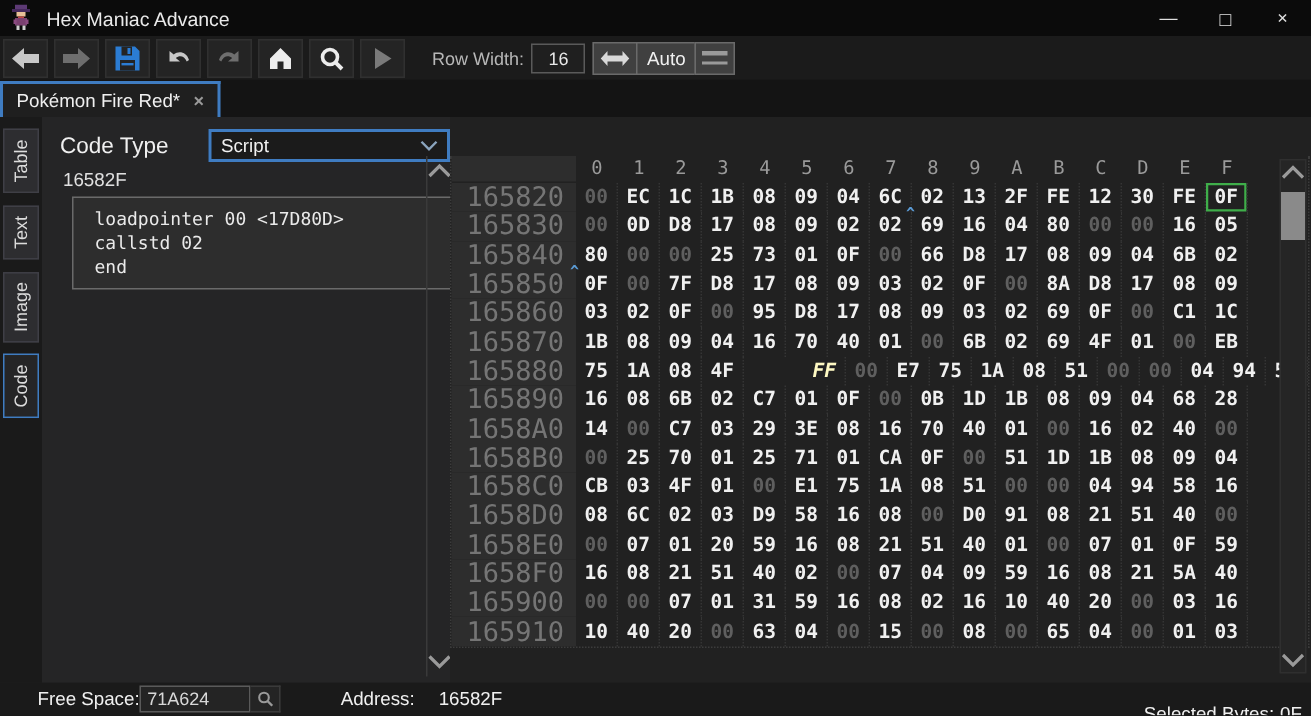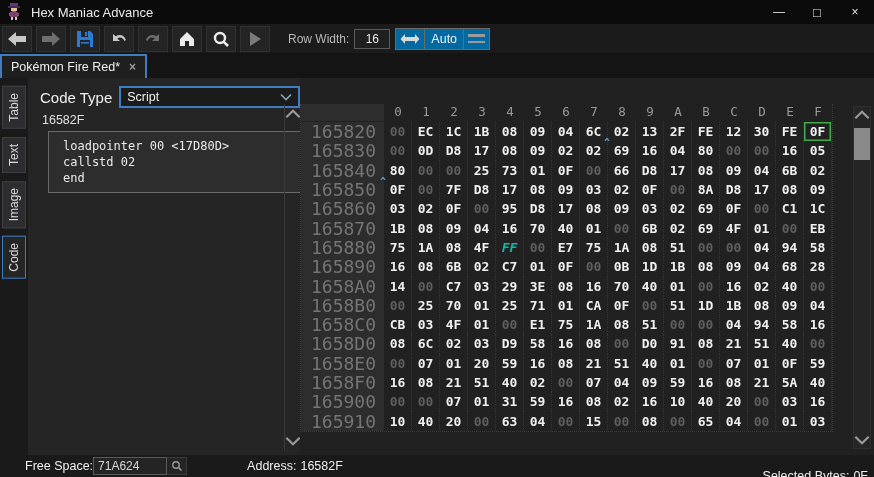--- a/index.html
+++ b/index.html
@@ -18,21 +18,21 @@
   
   .menubar { height:19px; background:#181818; display:flex; align-items:center; padding-left:2px; flex:0 0 auto; }
   .menu-item { color:#e6e6e6; font-size:12px; padding:0 13px; height:100%; display:flex; align-items:center; }
 
   
   .toolbar { height:29px; background:#1b1b1b; display:flex; align-items:center; padding-left:2px; flex:0 0 auto; }
   .tool-btn { width:30px; height:26px; margin-right:4px; background:#242424; border:1px solid #303030; display:flex; align-items:center; justify-content:center; }
   .rw-label { color:#b8b8b8; font-size:12px; margin-left:14px; margin-right:5px; }
   .rw-input { width:36px; height:20px; background:#1f1f1f; border:1px solid #5a5a5a; color:#e8e8e8; font-size:12px; text-align:center; font-family:"Liberation Sans", sans-serif; }
   .seg-group { display:flex; margin-left:6px; height:22px; }
-  .seg { background:#0369a1; border:1px solid #6a6a6a; display:flex; align-items:center; justify-content:center; padding:0 4px; margin-left:-1px; }
+  .seg { background:#404040; border:1px solid #6a6a6a; display:flex; align-items:center; justify-content:center; padding:0 4px; margin-left:-1px; }
   .seg-auto { color:#f0f0f0; font-size:12.5px; padding:0 6px; }
   .lines-icon { display:flex; flex-direction:column; gap:4px; }
   .lines-icon i { display:block; width:17px; height:2.5px; background:#9a9a9a; }
 
   
   .tabbar { height:25px; background:#141414; display:flex; align-items:flex-end; flex:0 0 auto; }
   .doc-tab { height:24px; background:#1f1f1f; border:2px solid #3f7cc1; border-bottom:none; display:flex; align-items:center; padding:0 9px; gap:9px; }
   .doc-tab-label { color:#f0f0f0; font-size:12.5px; }
   .tab-close { color:#9a9a9a; font-size:12px; font-weight:bold; }
 
@@ -41,51 +41,51 @@
 
   
   .side-strip { width:28px; background:#1a1a1a; padding-top:8px; flex:0 0 auto; }
   .side-tab { width:24px; margin:0 0 8px 2px; background:#2d2d30; border:1px solid #3f3f46; color:#dcdcdc; font-size:12px; display:flex; align-items:center; justify-content:center; writing-mode:vertical-rl; transform:rotate(180deg); padding:6px 0; }
   .side-tab.active { border:1px solid #3f7cc1; background:#252526; }
 
   
   .left-panel { width:272px; background:#252526; position:relative; padding:8px 0 0 12px; flex:0 0 auto; }
   .codetype-row { display:flex; align-items:center; }
   .codetype-label { color:#f0f0f0; font-size:15px; margin-right:7px; }
-  .dropdown { flex:1; height:22px; background:#1b1b1b; border:2px solid #3f7cc1; display:flex; align-items:center; padding:0 6px; justify-content:space-between; }
+  .dropdown { flex:1; height:22px; background:#1b1b1b; border:2px solid #3f7cc1; display:flex; align-items:center; padding:0 6px; justify-content:space-between;margin-left:20px; }
   .dropdown-value { color:#f0f0f0; font-size:12.5px; }
   .panel-address { color:#e0e0e0; font-size:12.5px; margin:5px 0 4px 2px; }
   .code-box { width:254px; margin-left:8px; background:#2d2d2d; border:1px solid #6a6a6a; padding:6px 0 6px 14px; }
   .code-line { color:#eaeaea; font-family:"DejaVu Sans Mono", monospace; font-size:12px; line-height:16px; white-space:pre; }
   .left-scroll { position:absolute; top:26px; right:0; bottom:4px; width:16px; border-left:1px solid #3a3a3a; display:flex; flex-direction:column; justify-content:space-between; align-items:center; padding:2px 0; }
 
   
   .hex-panel { flex:1 1 auto; padding-top:26px; position:relative; background:#212121; }
   .hex-grid { display:inline-block; border:1px dotted #3c3c3c; border-top:none; }
   .hex-header { display:flex; height:17px; margin-bottom:1px; }
   .hex-header .hex-addr { background:#2d2d2d; border:none; }
   .hex-col-label { width:28px; color:#9a9a9a; font-family:"DejaVu Sans Mono", monospace; font-size:12.5px; text-align:center; }
   .hex-row { display:flex; height:19.3px; align-items:center; }
   .hex-addr { width:83px; height:100%; background:#2d2d2d; color:#757575; font-family:"DejaVu Sans Mono", monospace; font-size:18px; display:flex; align-items:center; justify-content:flex-end; padding-right:8px; flex:0 0 auto; }
   .hex-cell { width:28px; height:100%; position:relative; color:#f0f0f0; font-family:"DejaVu Sans Mono", monospace; font-size:13px; font-weight:bold; display:flex; align-items:center; justify-content:center; border-right:1px dotted #353535; }
   .hex-cell.dim { color:#5f5f5f; }
-  .hex-cell.ff { color:#14b8a6; font-style:italic; }
+  .hex-cell.ff { color:#fef9c3; font-style:italic;margin-left:40px; }
   .hex-cell.selected { box-shadow:inset 0 0 0 1.5px #3fae4a; }
   .caret { position:absolute; left:-4px; top:-4px; color:#5b9bd5; font-size:10px; font-weight:bold; }
   .right-scroll { position:absolute; top:28px; right:3px; bottom:6px; width:18px; background:#252525; border:1px solid #2f2f2f; display:flex; flex-direction:column; align-items:center; }
   .scroll-thumb { width:16px; height:32px; background:#8a8a8a; margin-top:5px; }
   .scroll-arrow { width:16px; height:16px; display:flex; align-items:center; justify-content:center; flex:0 0 auto; }
   .right-scroll .down { margin-top:auto; }
 
   
   .statusbar { height:22px; background:#1a1a1a; display:flex; align-items:center; padding:0 6px; flex:0 0 auto; }
   .fs-label { color:#f0f0f0; font-size:12.5px;margin-left:19px; }
   .fs-input { width:74px; height:18px; background:#242424; border:1px solid #5a5a5a; color:#d8d8d8; font-size:12px; padding-left:4px; font-family:"Liberation Sans", sans-serif; }
   .fs-search { width:20px; height:18px; background:#242424; border:1px solid #3a3a3a; border-left:none; display:flex; align-items:center; justify-content:center; }
-  .addr-group { margin-left:60px; display:flex; gap:4px; }
+  .addr-group { margin-left:40px; display:flex; gap:16px; }
   .addr-label, .addr-value { color:#f0f0f0; font-size:12.5px; }
   .sel-group { margin-left:auto; display:flex; gap:4px;margin-top:19px; }
   .sel-label, .sel-value { color:#f0f0f0; font-size:12.5px; }
 </style>
 </head>
 <body>
 
 <div class="window">
 
   <div class="titlebar">

